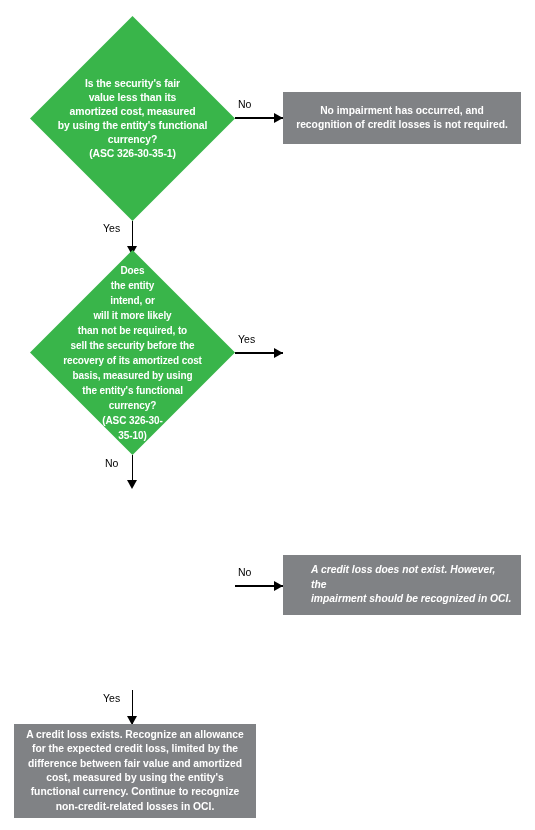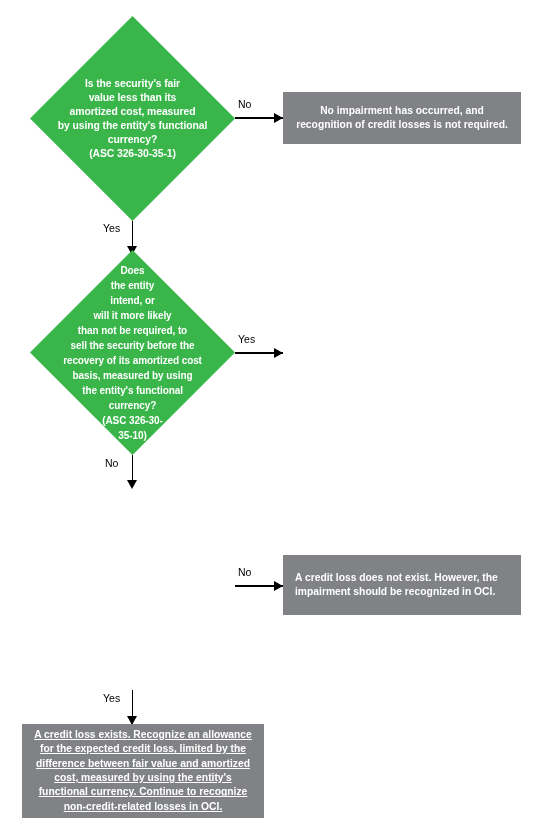--- a/index.html
+++ b/index.html
@@ -73,26 +73,26 @@
     align-items: center;
     justify-content: flex-end;
   }
   .gbox .btext {
     width: 100%;
     text-align: center;
     padding: 0 8px;
     box-sizing: border-box;
     white-space: pre-line;
   }
-  .gbox.left .btext { text-align: left; padding-left: 12px; }
+  .gbox.left .btext { text-align: left; padding-left: 28px; font-style: italic; }
 
   #gbox-1 { left: 283px; top: 92px; width: 238px; height: 52px; }
   #gbox-2 { left: 283px; top: 318px; width: 238px; height: 70px; }
   #gbox-3 { left: 283px; top: 555px; width: 238px; height: 60px; }
-  #gbox-4 { left: 22px; top: 724px; width: 242px; height: 94px; text-decoration: underline; }
+  #gbox-4 { left: 14px; top: 724px; width: 242px; height: 94px; }
 
   
   .conn-line {
     position: absolute;
     background: #000000;
   }
   .conn-h { height: 1.6px; }
   .conn-v { width: 1.6px; }
 
   .arrow-right {

